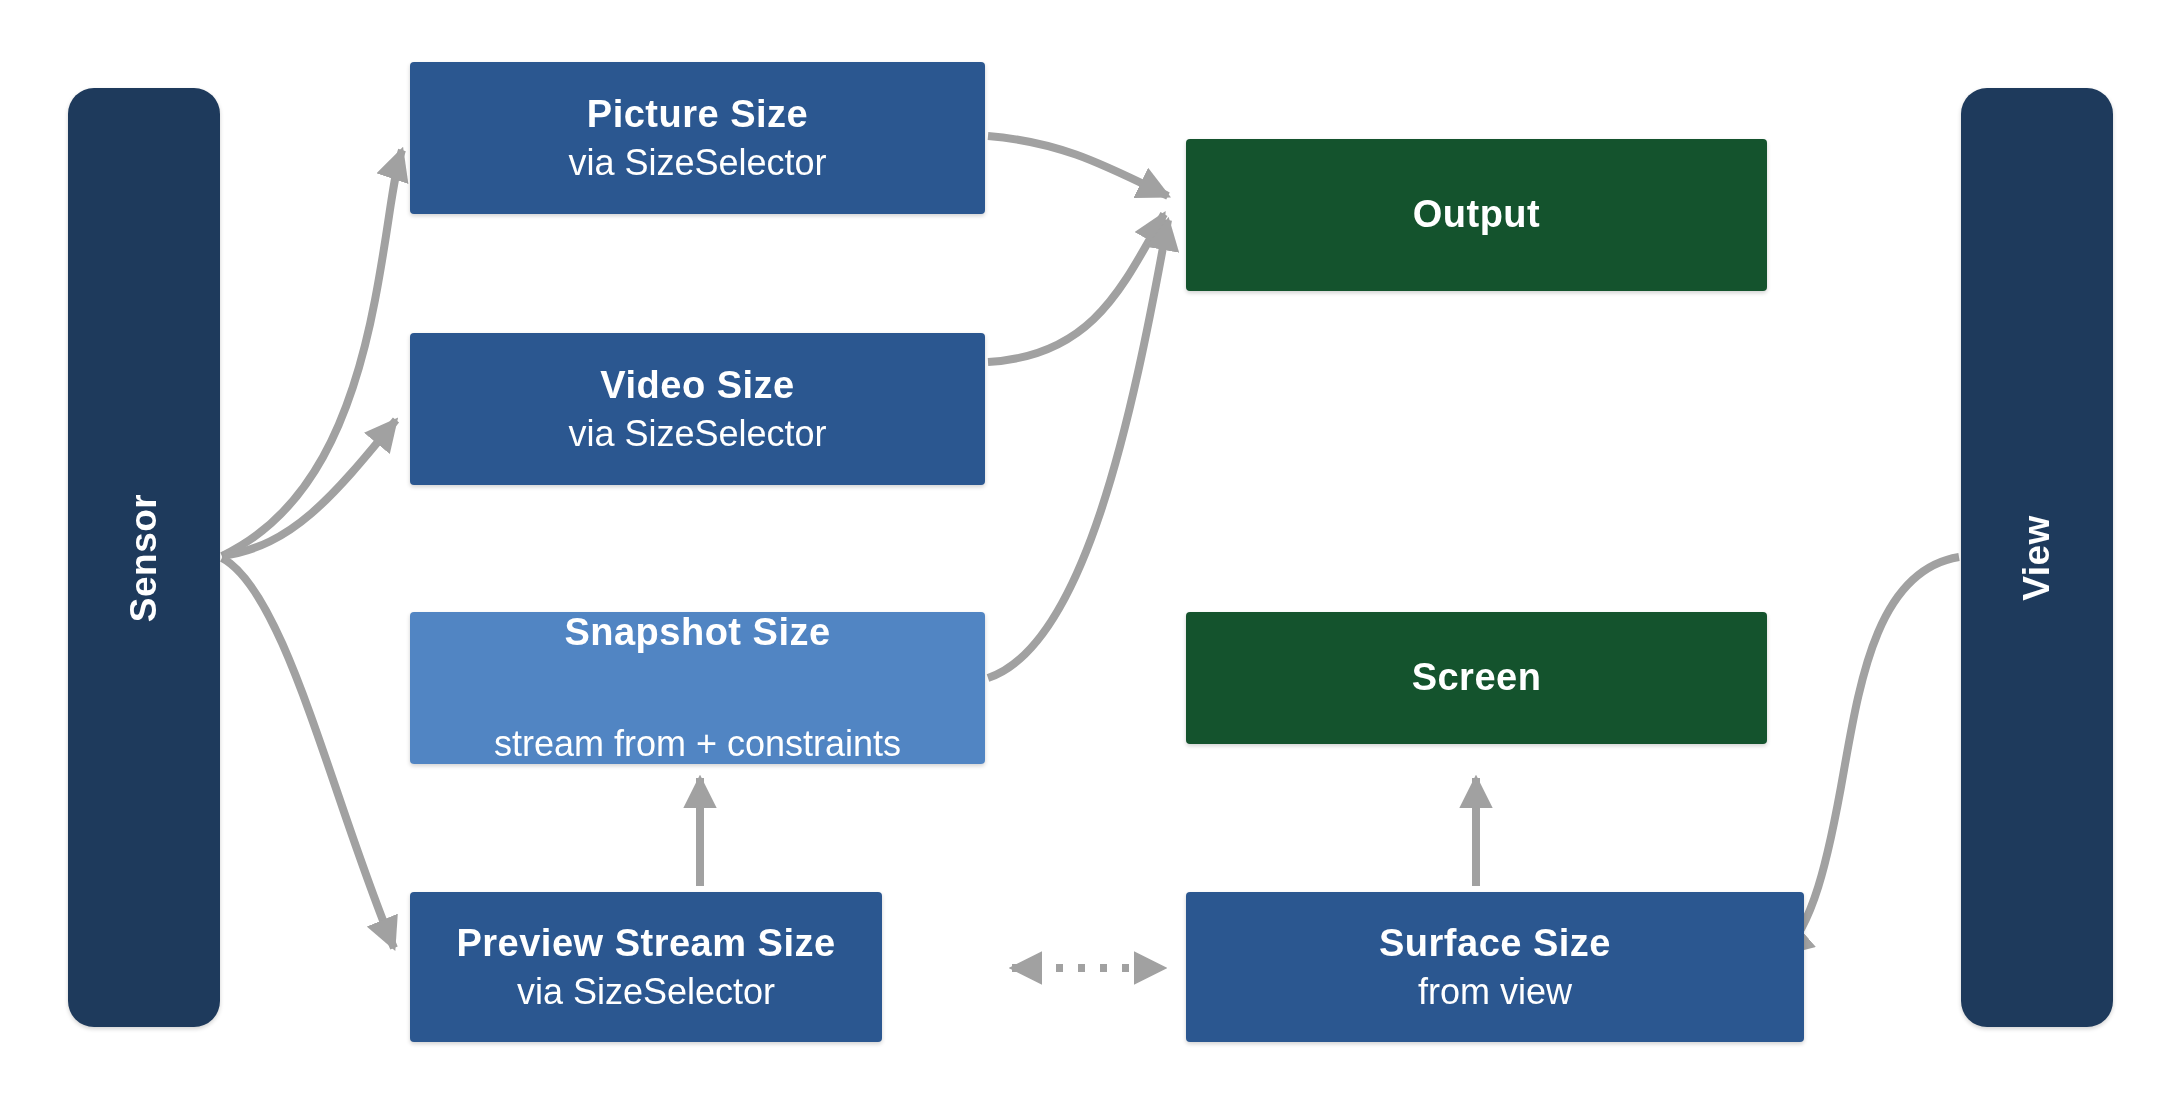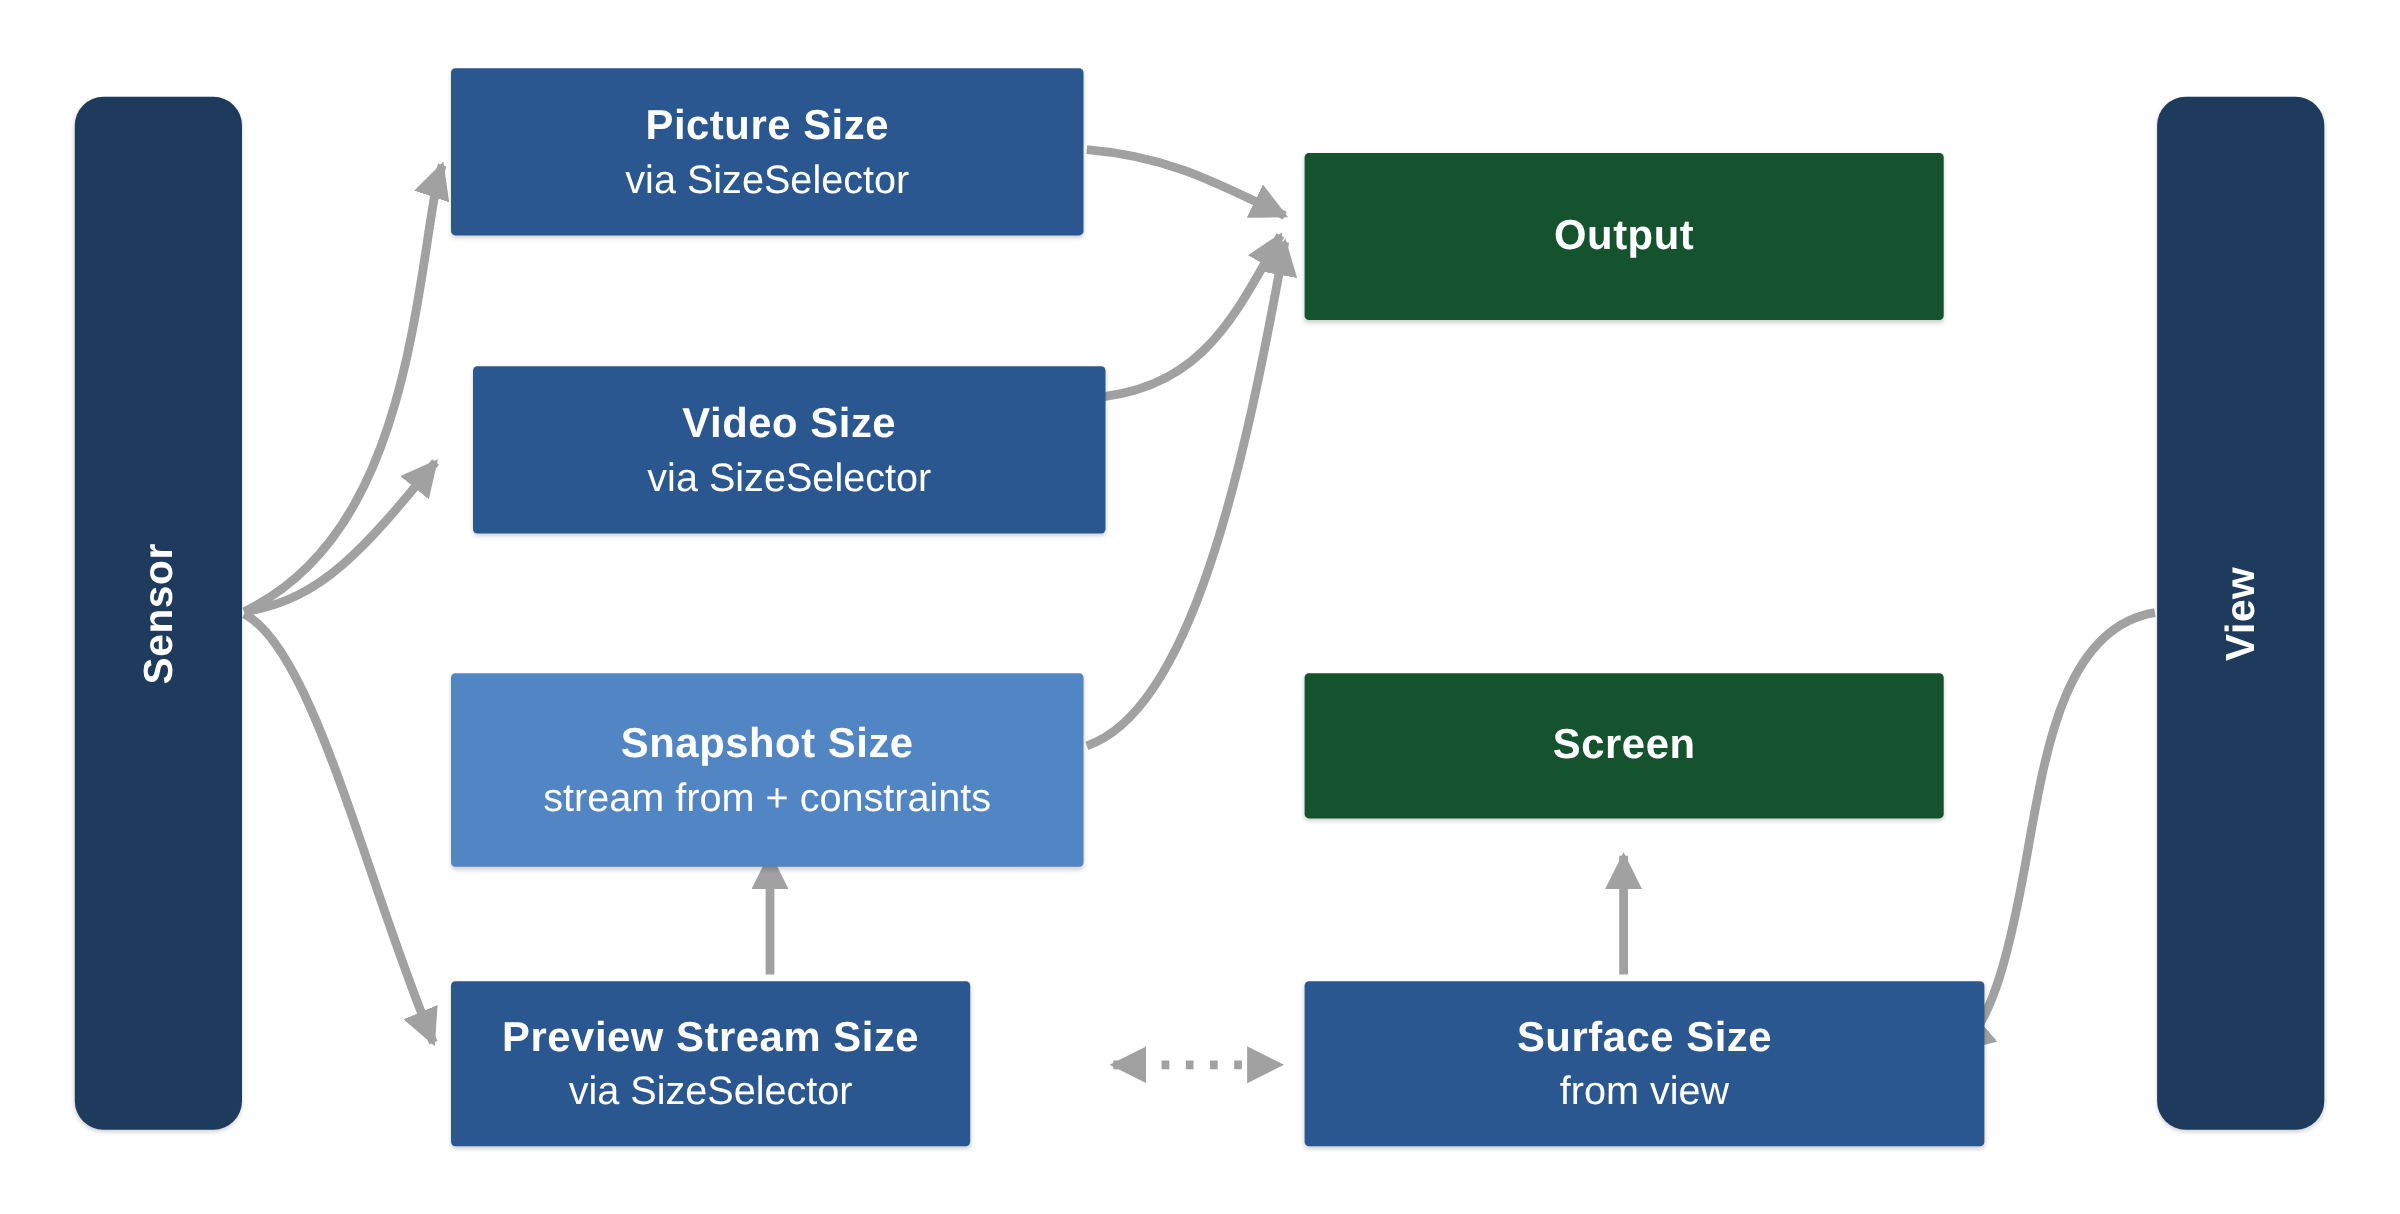--- a/index.html
+++ b/index.html
@@ -92,26 +92,26 @@
 
   <div class="lane" style="left:1961px; top:88px; width:152px; height:939px;">
     <span class="lane-label">View</span>
   </div>
 
   <div class="node node-blue" style="left:410px; top:62px; width:575px; height:152px;">
     <div class="node-title">Picture Size</div>
     <div class="node-subtitle">via SizeSelector</div>
   </div>
 
-  <div class="node node-blue" style="left:430px; top:333px; width:575px; height:152px;">
+  <div class="node node-blue" style="left:410px; top:333px; width:575px; height:152px;">
     <div class="node-title">Video Size</div>
     <div class="node-subtitle">via SizeSelector</div>
   </div>
 
-  <div class="node node-lightblue" style="left:410px; top:612px; width:575px; height:176px;">
+  <div class="node node-lightblue" style="left:410px; top:612px; width:575px; height:152px;justify-content:space-between;">
     <div class="node-title">Snapshot Size</div>
     <div class="node-subtitle">stream from + constraints</div>
   </div>
 
   <div class="node node-blue" style="left:410px; top:892px; width:472px; height:150px;text-align:right;">
     <div class="node-title">Preview Stream Size</div>
     <div class="node-subtitle">via SizeSelector</div>
   </div>
 
   <div class="node node-red" style="left:1186px; top:139px; width:581px; height:152px;">

